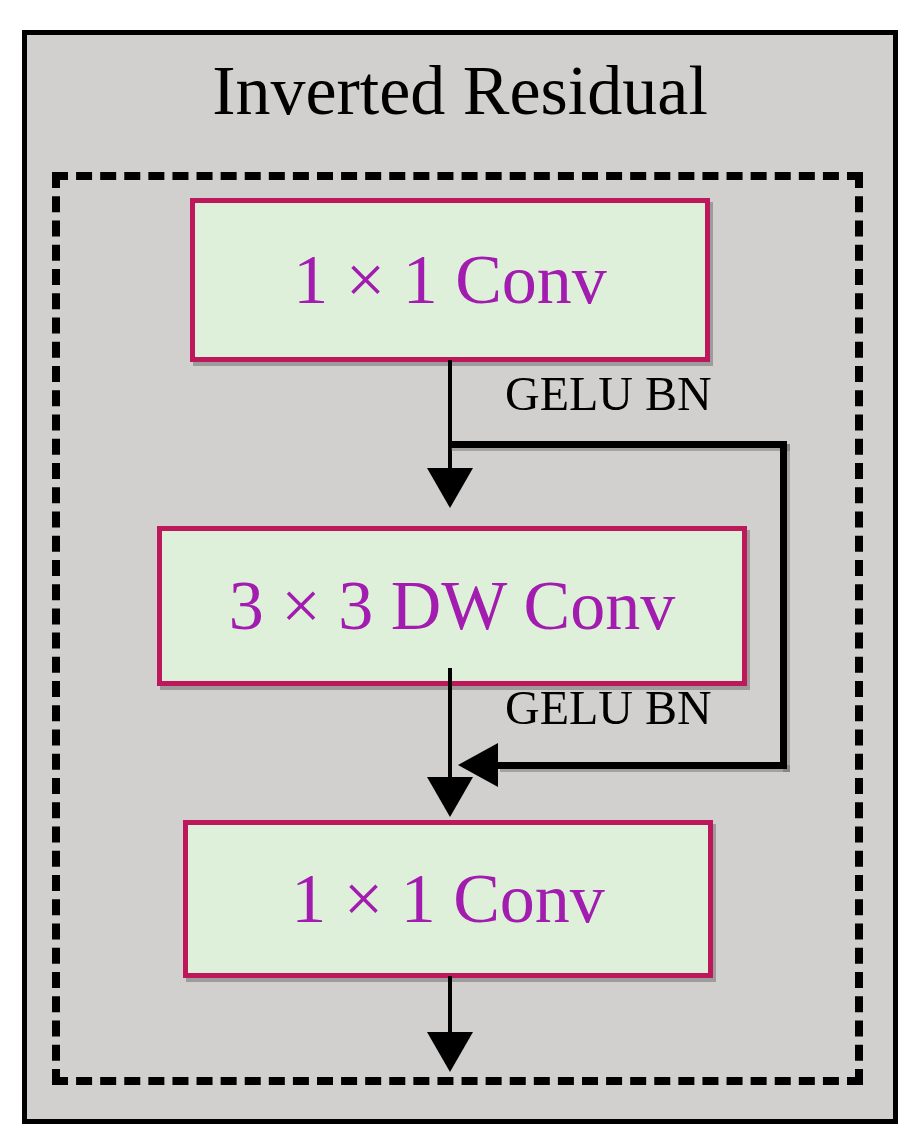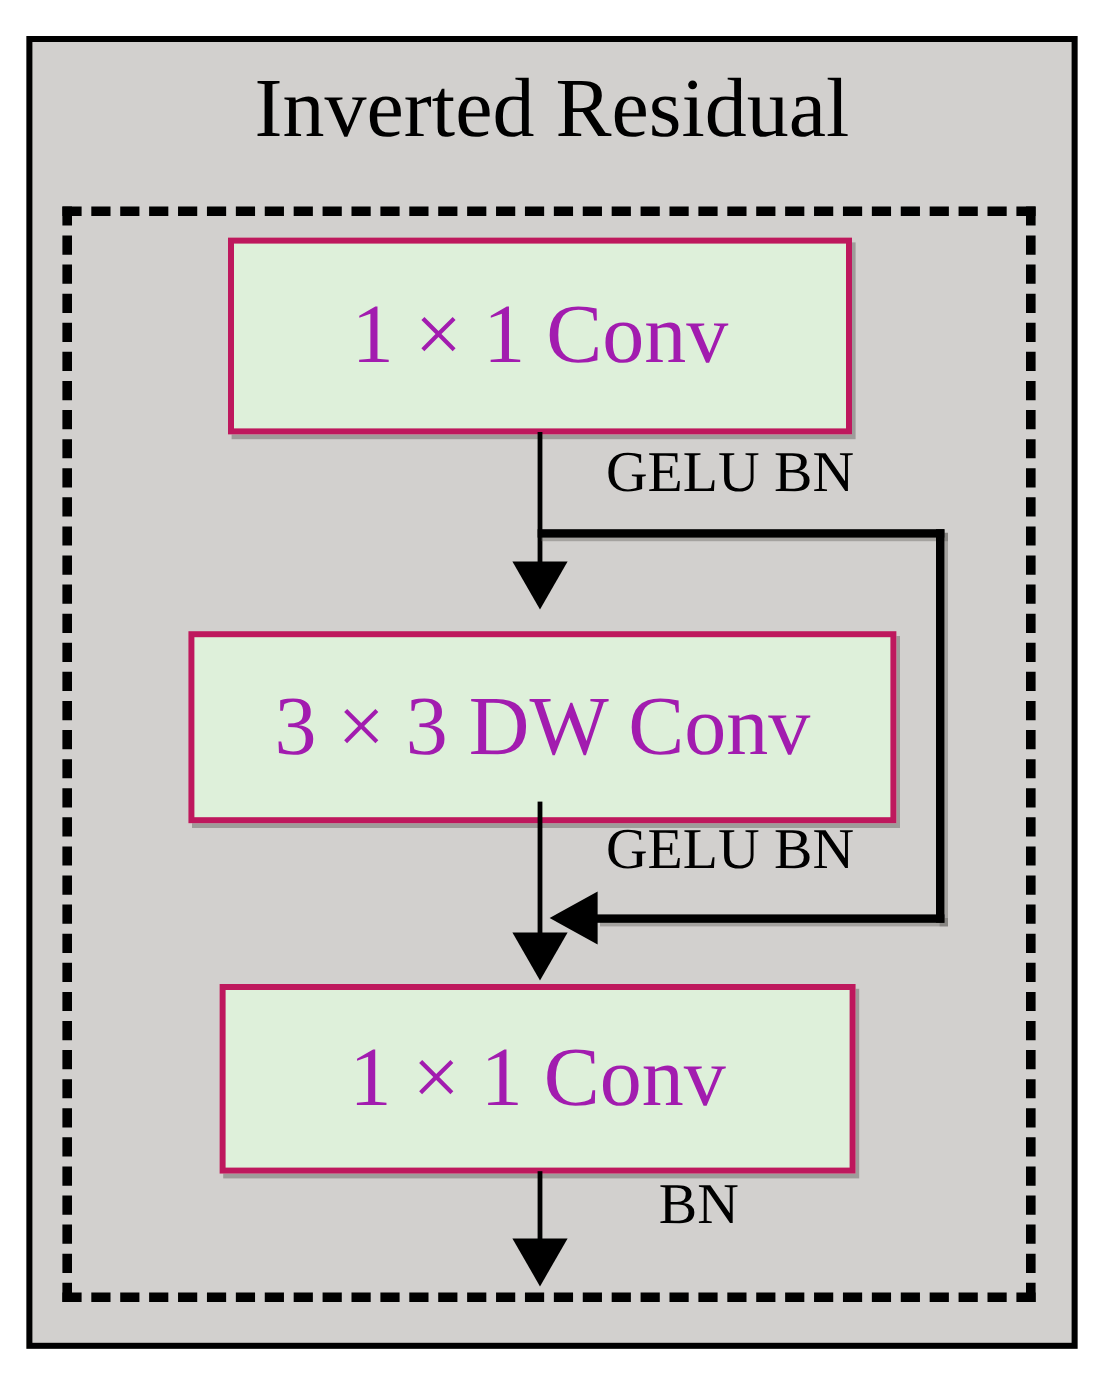--- a/index.html
+++ b/index.html
@@ -139,15 +139,14 @@
   <div class="vline stem stem2"></div>
   <div class="arrow-down arrow2"></div>
   <div class="edge-label edge-label-2">GELU BN</div>
 
   <div class="block block3">
     <span>1 × 1 Conv</span>
   </div>
 
   <div class="vline stem stem3"></div>
   <div class="arrow-down arrow3"></div>
-  <div class="edge-label edge-label-3">BN</div>
 
 </div>
 
 </body></html>

